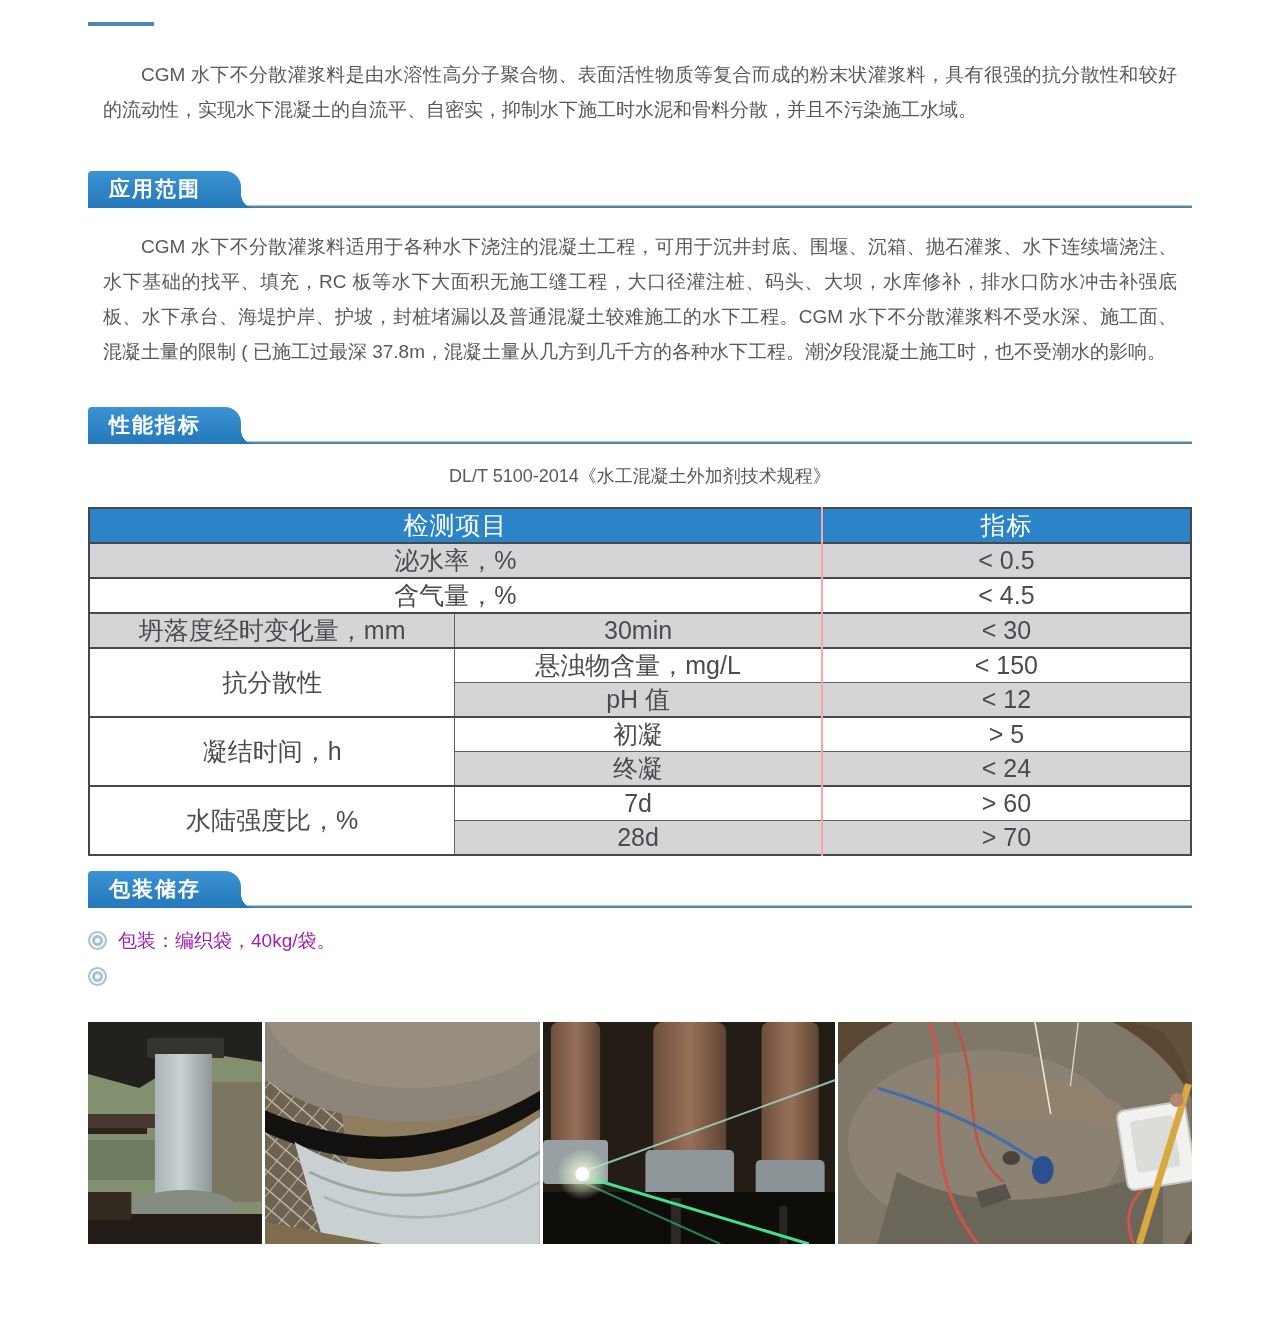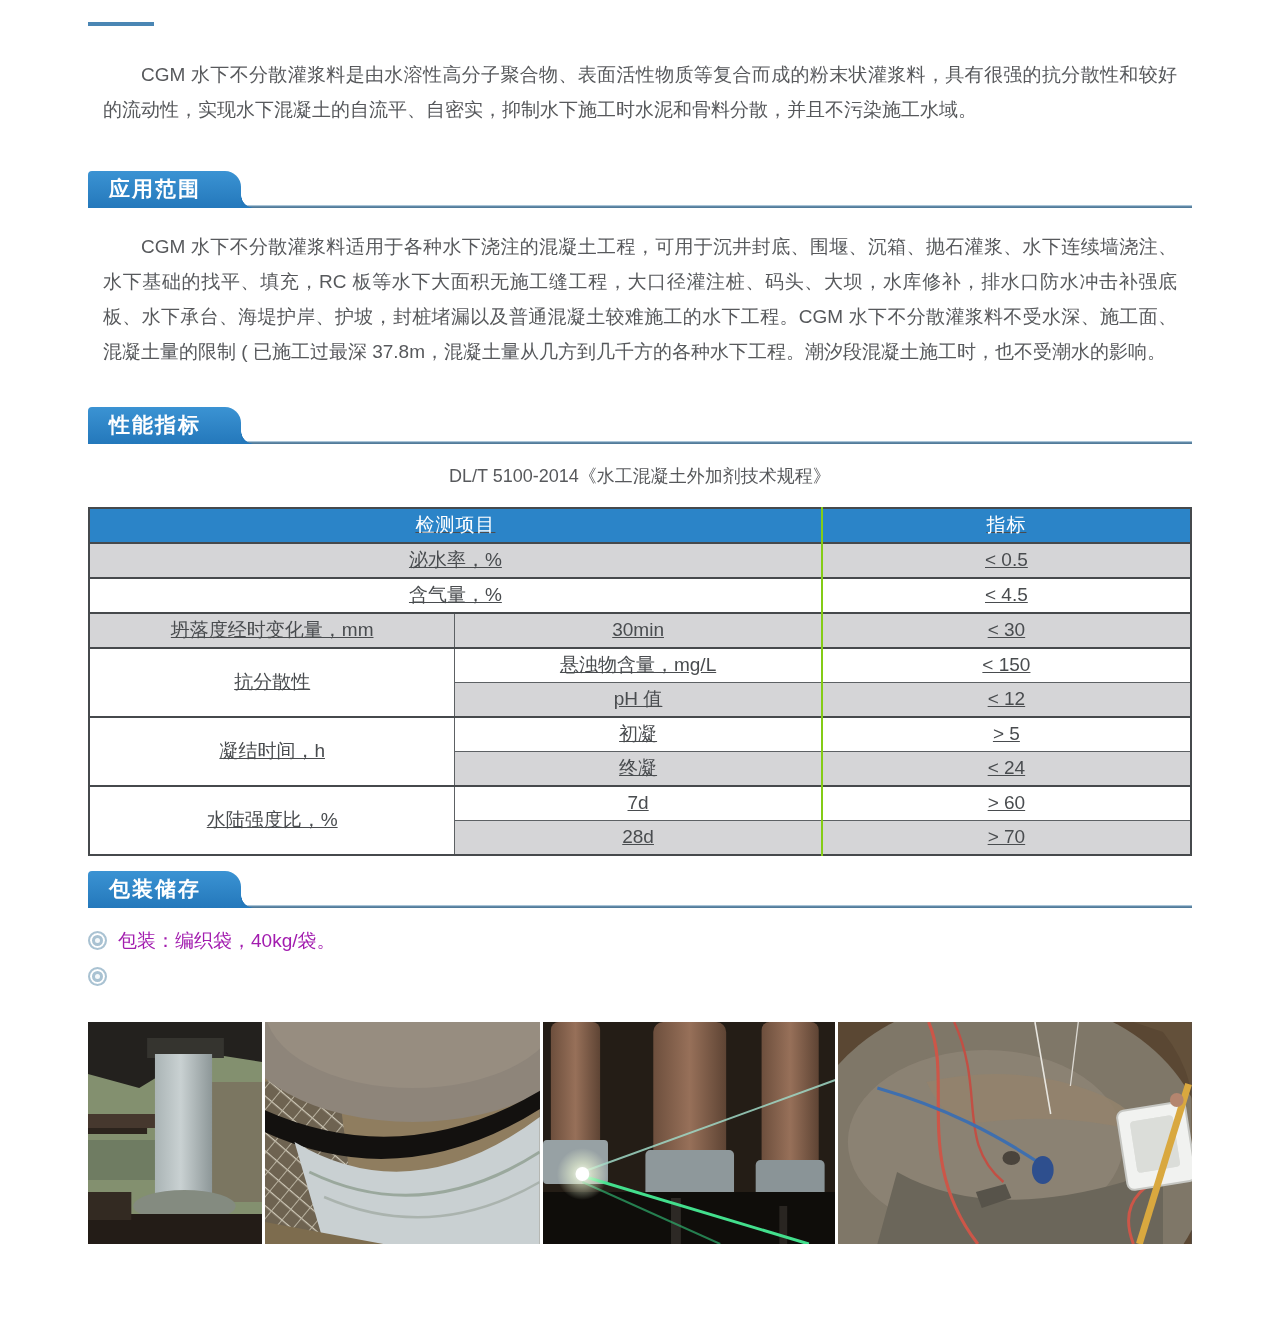--- a/index.html
+++ b/index.html
@@ -50,33 +50,32 @@
 
   
   .standard{
     margin:16px 0 14px;text-align:center;
     font-size:18px;color:#57595c;text-indent:0;
   }
 
   
   table.spec{
     width:100%;border-collapse:collapse;table-layout:fixed;
-    font-size:19px;color:#494c4f;
+    font-size:25px;color:#494c4f;
     border:2px solid #46494c;
-    text-decoration:underline;
   }
   table.spec th,table.spec td{
     border:1px solid #5d6164;
     height:33px;padding:0 6px;text-align:center;vertical-align:middle;
     overflow:hidden;white-space:nowrap;
   }
   table.spec th{
     background:#2b84c8;color:#ffffff;font-weight:normal;letter-spacing:1px;
   }
-  table.spec th:last-child,table.spec td:last-child{border-left:2px solid #84cc16;}
+  table.spec th:last-child,table.spec td:last-child{border-left:2px solid #fca5a5;}
   tr.r-gray td{background:#d5d5d7;margin-left:44px;}
   tr.r-white td{background:#ffffff;}
   tr.sep td{border-top:2px solid #46494c;}
   tr.thin td{border-top:1px solid #b3b6b8;}
   td.cell-white{background:#ffffff;}
   td.cell-gray{background:#d5d5d7;}
 
   
   .bullets{margin-top:20px;}
   .bullet-row{display:flex;align-items:center;gap:11px;margin-bottom:13px;}

